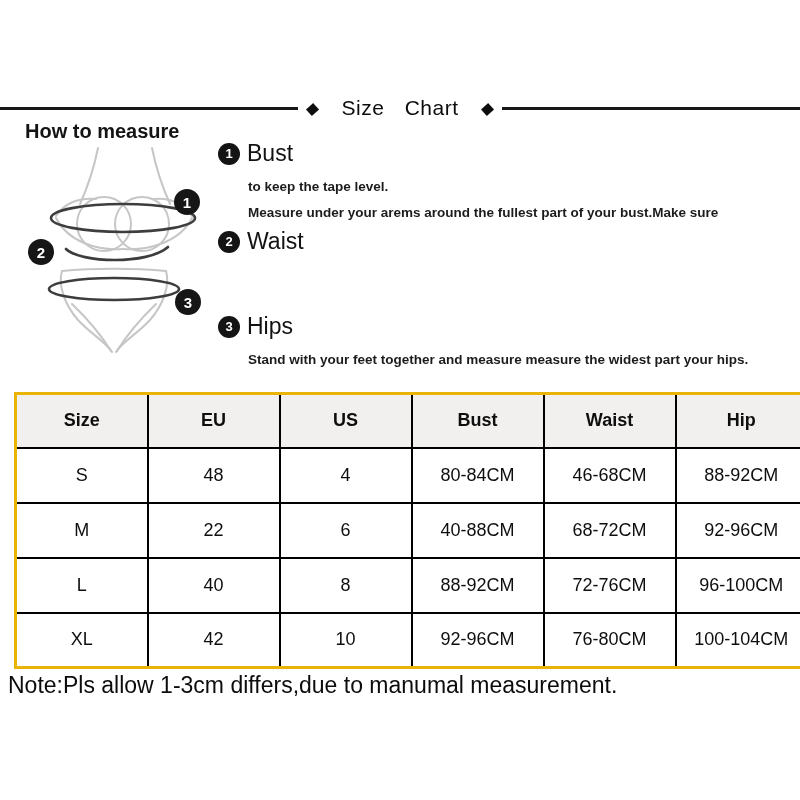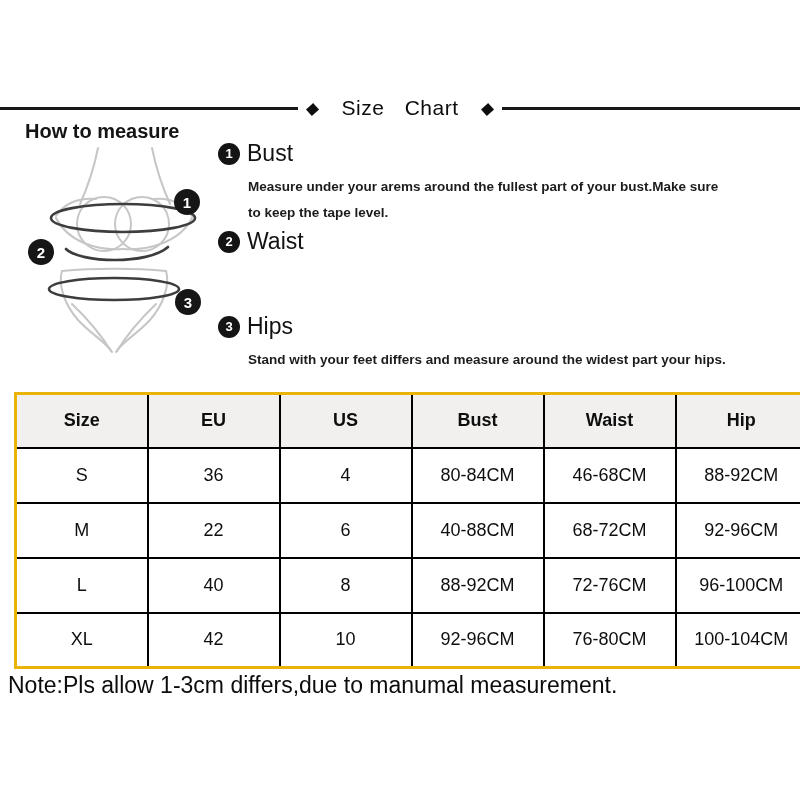--- a/index.html
+++ b/index.html
@@ -138,57 +138,57 @@
       <text class="marker-num" x="168" y="165.5">3</text>
     </g>
   </svg>
 
   <div class="section section-1">
     <div class="section-head">
       <span class="num-badge">1</span>
       <span class="section-title">Bust</span>
     </div>
     <div class="section-lines">
+      <div class="desc-line">to keep the tape level.</div>
       <div class="desc-line">Measure under your arems around the fullest part of your bust.Make sure</div>
-      <div class="desc-line">to keep the tape level.</div>
     </div>
   </div>
 
   <div class="section section-2">
     <div class="section-head">
       <span class="num-badge">2</span>
       <span class="section-title">Waist</span>
     </div>
   </div>
 
   <div class="section section-3">
     <div class="section-head">
       <span class="num-badge">3</span>
       <span class="section-title">Hips</span>
     </div>
     <div class="section-lines">
-      <div class="desc-line">Stand with your feet differs and measure around the widest part your hips.</div>
+      <div class="desc-line">Stand with your feet together and measure measure the widest part your hips.</div>
     </div>
   </div>
 
   <table class="size-table">
     <thead>
       <tr>
         <th>Size</th>
         <th>EU</th>
         <th>US</th>
         <th>Bust</th>
         <th>Waist</th>
         <th>Hip</th>
       </tr>
     </thead>
     <tbody>
       <tr>
         <td>S</td>
-        <td>36</td>
+        <td>48</td>
         <td>4</td>
         <td>80-84CM</td>
         <td>46-68CM</td>
         <td>88-92CM</td>
       </tr>
       <tr>
         <td>M</td>
         <td>22</td>
         <td>6</td>
         <td>40-88CM</td>

